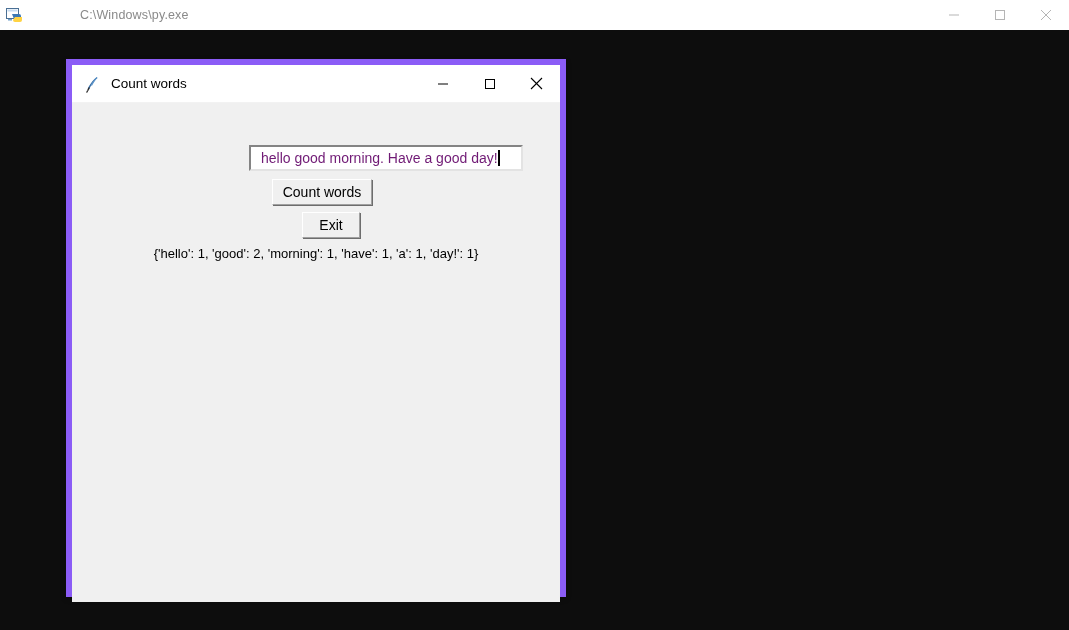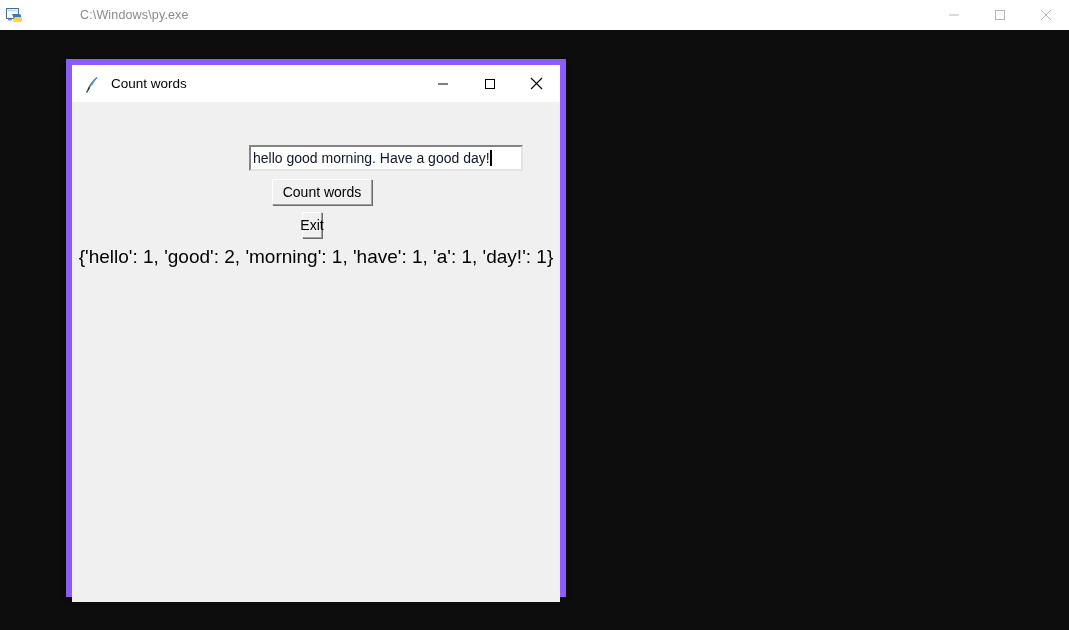--- a/index.html
+++ b/index.html
@@ -144,22 +144,22 @@
     border-left: 2px solid #848484;
     border-right: 2px solid #e3e3e3;
     border-bottom: 2px solid #e3e3e3;
     display: flex;
     align-items: center;
     text-align: left;
     overflow: hidden;
   }
   .entry-text {
     font-size: 14px;
-    color: #0f172a;
-    padding-left: 2px;
+    color: #701a75;
+    padding-left: 10px;
     white-space: nowrap;
     line-height: 20px;
   }
   .caret {
     display: inline-block;
     width: 2px;
     height: 16px;
     background: #000000;
     vertical-align: -3px;
     margin-left: 0px;
@@ -185,32 +185,32 @@
   }
   .btn-count {
     left: 200px;
     top: 76px;
     width: 100px;
     height: 26px;
   }
   .btn-exit {
     left: 230px;
     top: 109px;
-    width: 20px;
+    width: 58px;
     height: 26px;
   }
 
   
   .result-label {
     position: absolute;
     left: 0;
     top: 143px;
     width: 100%;
     text-align: center;
-    font-size: 19px;
+    font-size: 13px;
     color: #000000;
     white-space: nowrap;
   }
 </style>
 </head>
 <body>
 
 <div class="console-window">
 
   <div class="console-titlebar">

